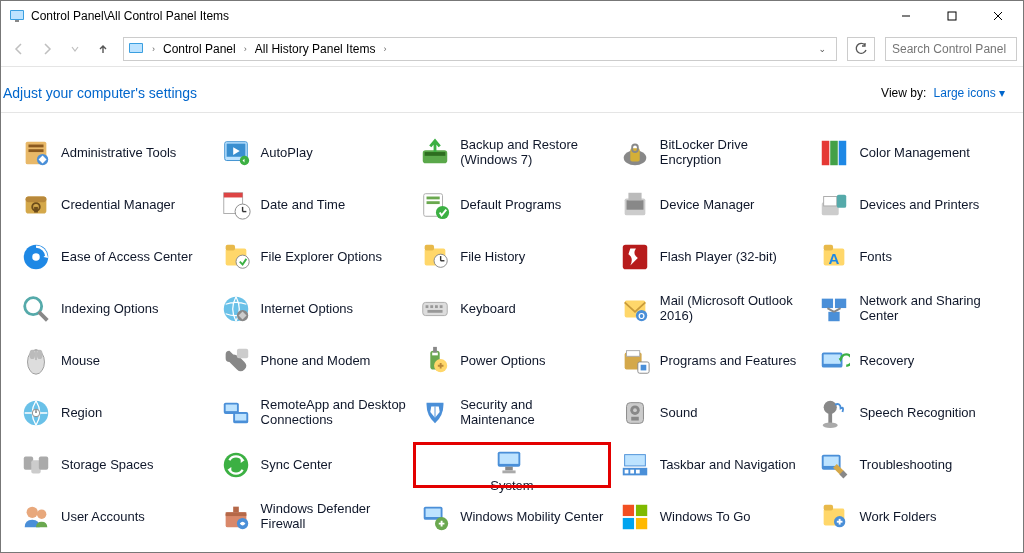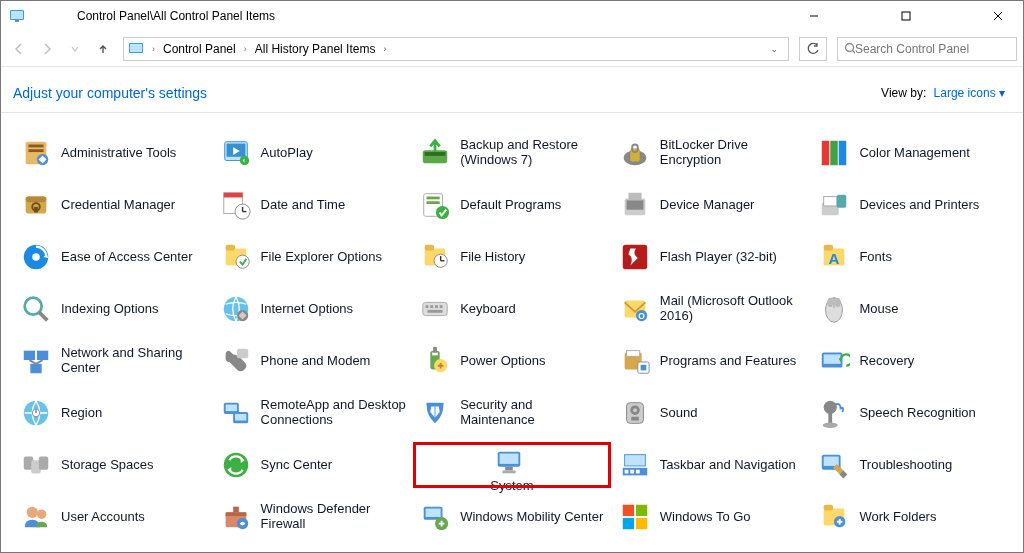--- a/index.html
+++ b/index.html
@@ -1,34 +1,34 @@
 <!DOCTYPE html>
 <html><head>
   <meta charset="utf-8">
   <style>
     *{box-sizing:border-box;margin:0;padding:0;font-family:"Segoe UI",Arial,sans-serif;}
     body{width:1024px;height:553px;background:#fff;overflow:hidden;font-size:12px;color:#000;border:1px solid #777;}
-    .titlebar{height:30px;display:flex;align-items:center;padding:0 2px;gap:46px;}
+    .titlebar{height:30px;display:flex;align-items:center;padding:0 2px;}
     .titlebar .appicon{width:16px;height:16px;margin:0 6px;display:inline-flex;}
     .titlebar .title{font-size:12px;flex:0 0 auto;}
     .titlebar .spacer{flex:1;}
     .winbtn{width:46px;height:30px;display:inline-flex;align-items:center;justify-content:center;}
     .navbar{height:36px;display:flex;align-items:center;border-bottom:1px solid #e5e5e5;padding:0 6px;gap:4px;}
     .navbtn{width:24px;height:24px;display:inline-flex;align-items:center;justify-content:center;color:#6a6a6a;}
     .navbtn.disabled{color:#bfbfbf;}
     .breadcrumb{flex:1;height:24px;border:1px solid #ccc;display:flex;align-items:center;padding:0 4px;gap:4px;margin:0 4px;}
     .bc-icon{width:16px;height:16px;display:inline-flex;}
     .bc-sep{color:#666;font-size:9px;padding:0 4px;}
     .bc-item{font-size:12px;}
     .bc-spacer{flex:1;}
     .dd{color:#555;font-size:9px;padding:0 6px;}
     .refresh{width:28px;height:24px;border:1px solid #ccc;display:inline-flex;align-items:center;justify-content:center;color:#555;margin-left:2px;}
-    .searchbox{width:180px;height:24px;border:1px solid #ccc;display:flex;align-items:center;padding:0 6px;color:#888;margin-left:6px;}
+    .searchbox{width:132px;height:24px;border:1px solid #ccc;display:flex;align-items:center;padding:0 6px;color:#888;margin-left:6px;}
     .searchbox input{border:none;outline:none;flex:1;font-size:12px;color:#888;background:transparent;}
-    .headerrow{display:flex;align-items:center;padding:10px 18px 4px 12px;height:46px;border-bottom:1px solid #e5e5e5;}
+    .headerrow{display:flex;align-items:center;padding:10px 18px 4px 2px;height:46px;border-bottom:1px solid #e5e5e5;}
     .headerrow .heading{color:#0066cc;font-size:14px;}
     .headerrow .viewby{margin-left:auto;font-size:12px;color:#333;}
     .headerrow .viewby .lbl{color:#000;margin-right:4px;}
     .headerrow .viewby .val{color:#0066cc;}
     .grid{padding:18px 14px;display:grid;grid-template-columns:repeat(5,1fr);column-gap:4px;row-gap:8px;}
     .item{display:flex;align-items:center;height:44px;padding:2px;cursor:pointer;}
     .item .icon{width:34px;height:34px;margin:0 8px 0 2px;display:inline-flex;align-items:center;justify-content:center;flex:0 0 34px;}
     .item .label{color:#0f172a;font-size:13px;line-height:1.15;max-width:148px;}
     .item.highlight{outline:3px solid #e30000;outline-offset:-2px;flex-direction:column;}
     svg{display:block;}
@@ -275,32 +275,32 @@
       <span class="icon">
         <svg width="32" height="32" viewBox="0 0 34 34">
           <use href="#ic-18"></use>
         </svg>
       </span>
       <span class="label">Mail (Microsoft Outlook 2016)</span>
     </div>
     <div class="item">
       <span class="icon">
         <svg width="32" height="32" viewBox="0 0 34 34">
+          <use href="#ic-20"></use>
+        </svg>
+      </span>
+      <span class="label">Network and Sharing Center</span>
+    </div>
+    <div class="item">
+      <span class="icon">
+        <svg width="32" height="32" viewBox="0 0 34 34">
           <use href="#ic-19"></use>
         </svg>
       </span>
       <span class="label">Mouse</span>
-    </div>
-    <div class="item">
-      <span class="icon">
-        <svg width="32" height="32" viewBox="0 0 34 34">
-          <use href="#ic-20"></use>
-        </svg>
-      </span>
-      <span class="label">Network and Sharing Center</span>
     </div>
     <div class="item">
       <span class="icon">
         <svg width="32" height="32" viewBox="0 0 34 34">
           <use href="#ic-21"></use>
         </svg>
       </span>
       <span class="label">Phone and Modem</span>
     </div>
     <div class="item">

